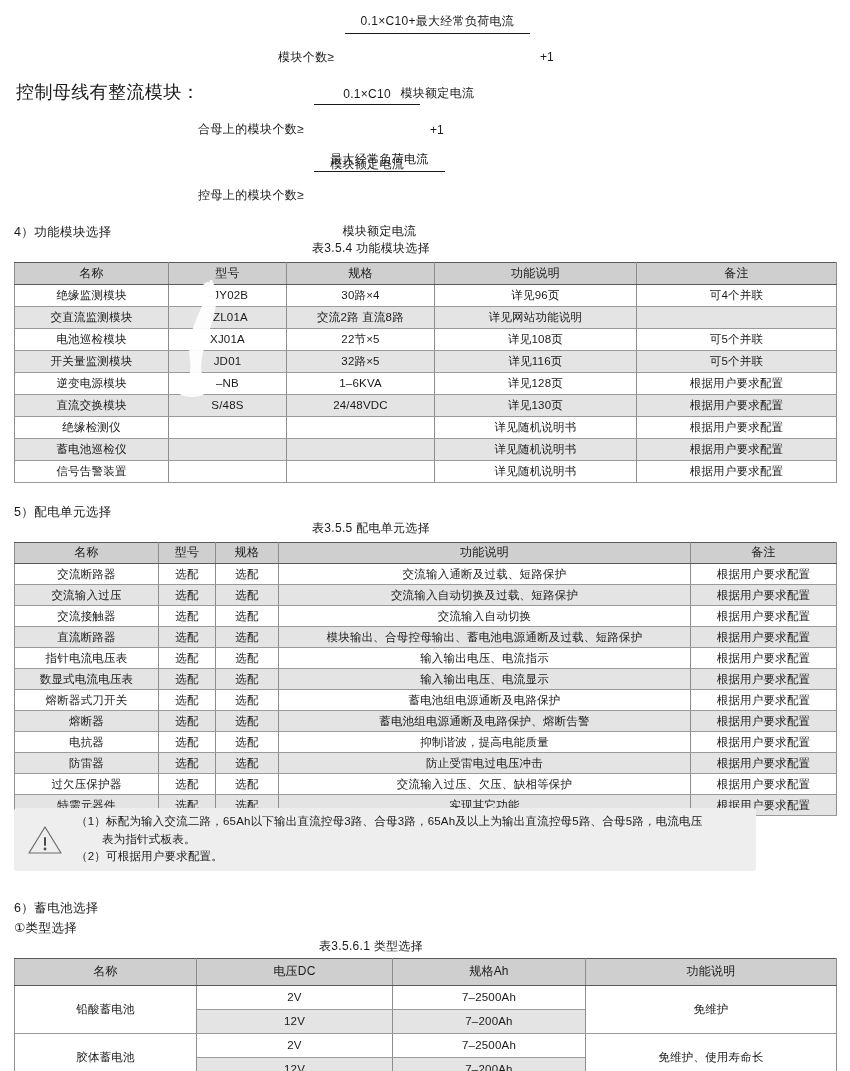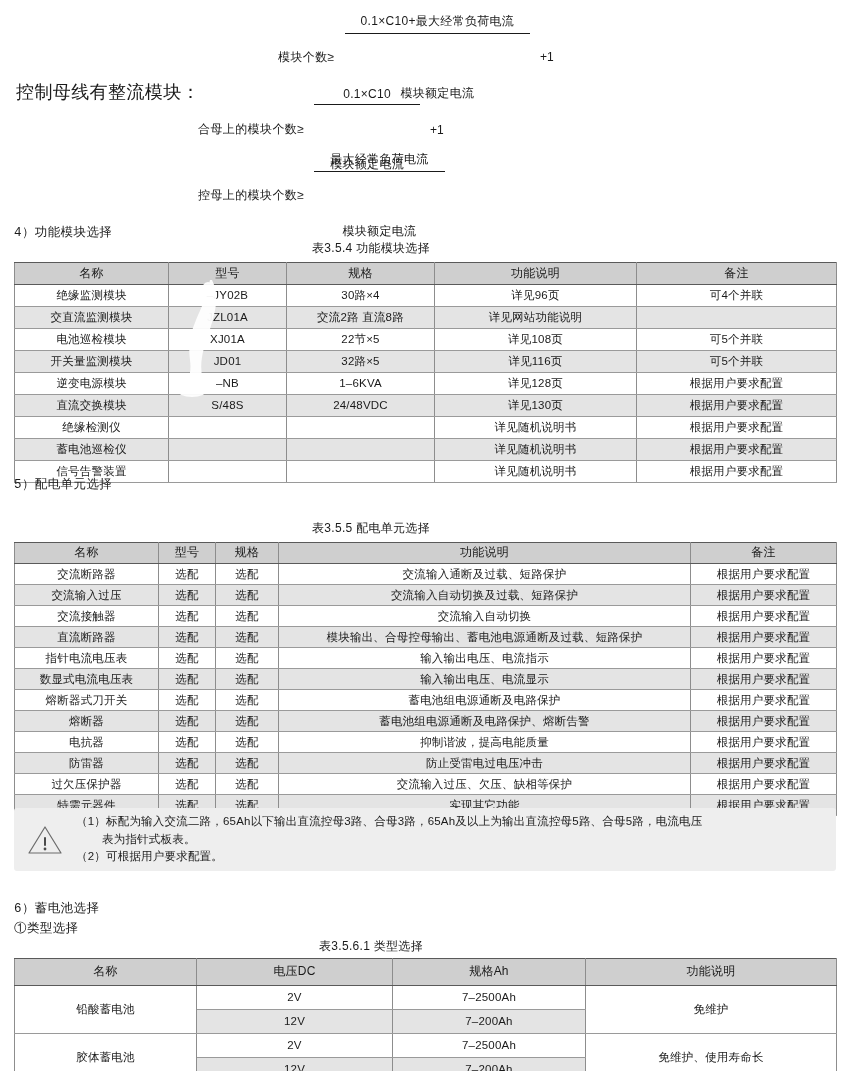--- a/index.html
+++ b/index.html
@@ -56,21 +56,20 @@
     letter-spacing: .4px;
     white-space: nowrap;
   }
 
   
   .section-heading {
     position: absolute;
     font-size: 12.5px;
     letter-spacing: .4px;
     white-space: nowrap;
-    font-family: Liberation Mono, monospace;
   }
   .table-caption {
     position: absolute;
     width: 742px;
     left: 0;
     text-align: center;
     font-size: 12px;
     letter-spacing: .3px;
   }
 
@@ -118,21 +117,21 @@
   #t3561 { left: 14px; top: 958px; width: 822px; }
   #t3561 th { height: 26px; }
   #t3561 td { height: 23px; }
   #t3561 td.tall { height: 46px; }
 
   
   .note-box {
     position: absolute;
     left: 14px;
     top: 808px;
-    width: 822px;
+    width: 742px;
     height: 63px;
     background: #eeeeee;
     border-radius: 3px;
     display: flex;
     align-items: center;
   }
   .note-icon {
     width: 62px;
     min-width: 62px;
     display: flex;
@@ -281,21 +280,21 @@
 </table>
 
 <svg class="watermark" viewBox="0 0 60 125">
   <path d="M34 0 C30 18, 26 26, 20 40 C14 54, 12 66, 14 80 C16 94, 12 104, 2 112
            C10 118, 22 116, 30 108 C24 96, 24 82, 28 68 C32 54, 38 40, 40 24
            C41 14, 39 6, 36 0 Z" fill="#ffffff"></path>
   <ellipse cx="16" cy="110" rx="15" ry="7" fill="#ffffff"></ellipse>
   <ellipse cx="32" cy="12" rx="7" ry="10" fill="#ffffff"></ellipse>
 </svg>
 
-<div class="section-heading" style="left:14px; top:476px;text-align:center;">5）配电单元选择</div>
+<div class="section-heading" style="left:14px; top:504px;text-align:center;">5）配电单元选择</div>
 <div class="table-caption" style="top:520px;">表3.5.5 配电单元选择</div>
 
 <table class="doc-table" id="t355">
   <colgroup>
     <col style="width:144px">
       <col style="width:57px">
       <col style="width:63px">
     <col style="width:412px">
       <col style="width:146px">
   </colgroup>

